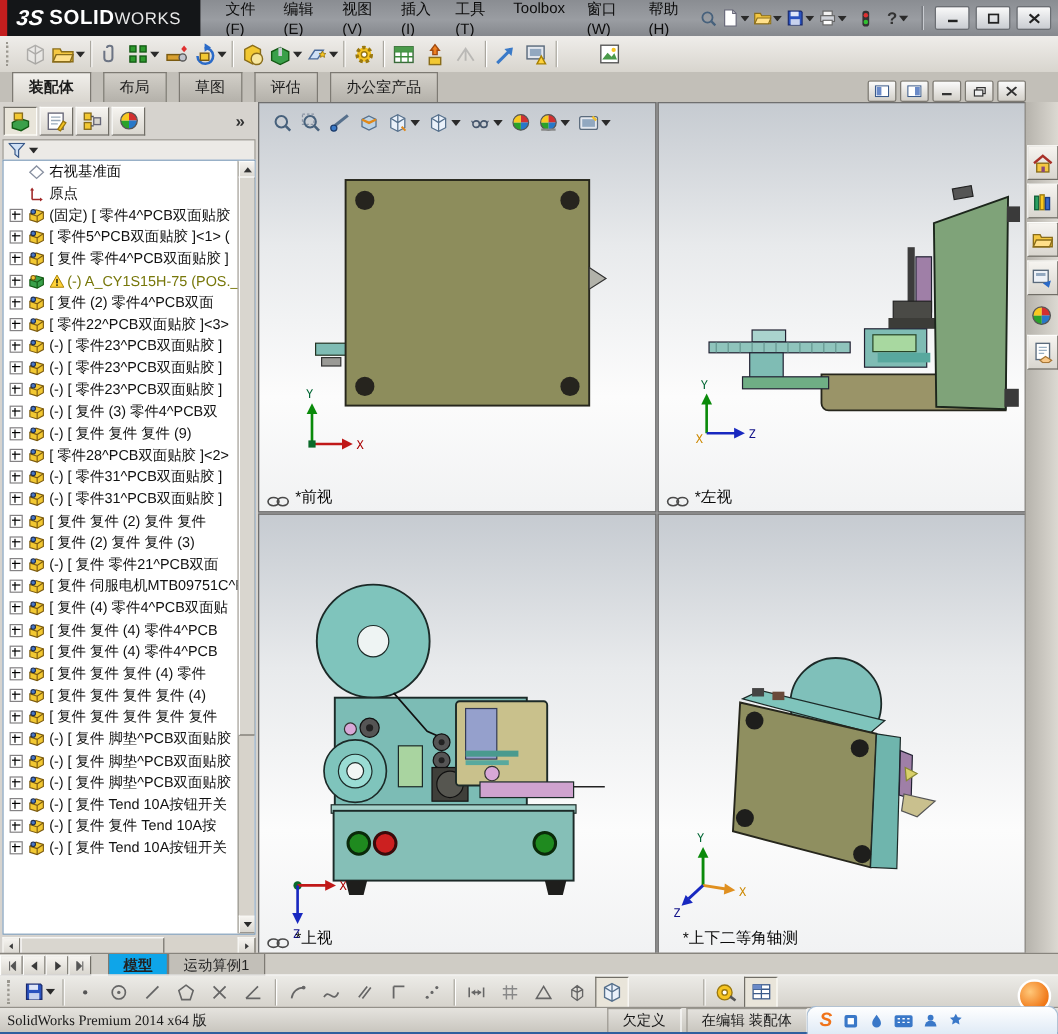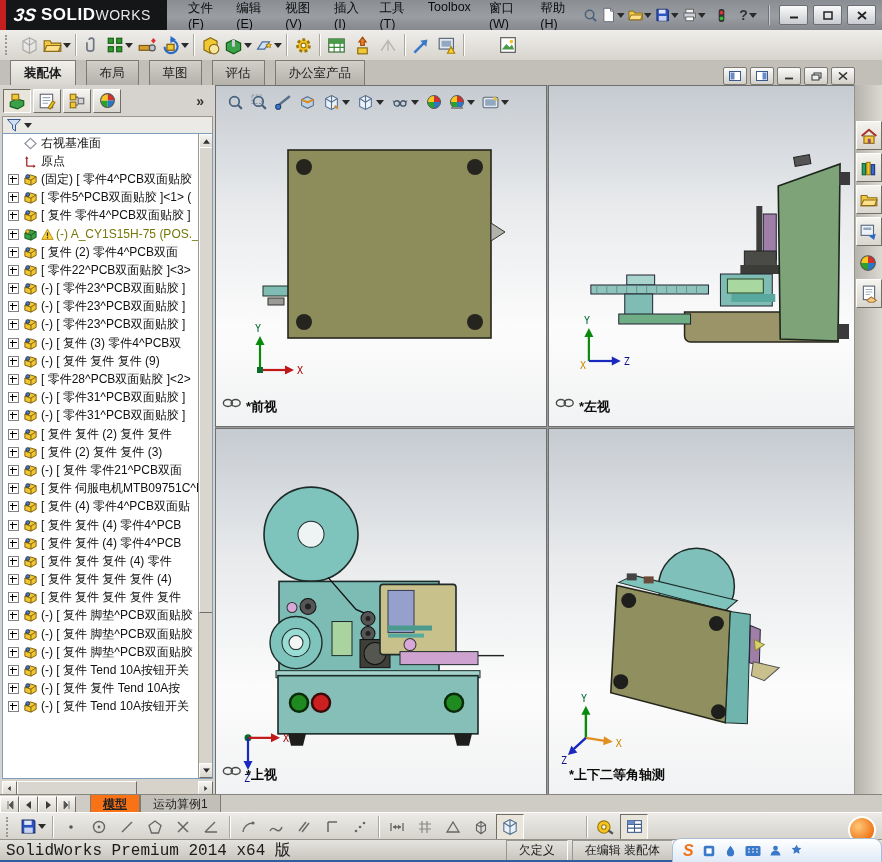--- a/index.html
+++ b/index.html
@@ -74,46 +74,46 @@
   .hthumb{width:118px;height:13px;border:1px solid;border-color:#fff #716e67 #716e67 #fff;background:#d9d6cf}
   .hsb .rb{margin-left:auto}
   
   .vparea{position:absolute;top:85px;left:215px;right:27px;bottom:67px;background:#9c9c9c}
   .vp{position:absolute;border:1px solid #6f6f6f;overflow:hidden;
       background:linear-gradient(180deg,#c6cbd1 0%,#e8eaec 35%,#fcfcfc 72%,#f1f2f3 100%)}
   .vp1{left:0;top:0;width:330px;height:340px}
   .vp2{left:333px;top:0;right:0;height:340px}
   .vp3{left:0;top:343px;width:330px;bottom:0}
   .vp4{left:333px;top:343px;right:0;bottom:0}
-  .vplabel{position:absolute;left:6px;bottom:10px;display:flex;align-items:flex-start;gap:4px;
-    font-size:13px;font-weight:bold;color:#0a0a0a;z-index:4}
+  .vplabel{position:absolute;left:6px;bottom:3px;display:flex;align-items:flex-end;gap:4px;
+    font-size:13px;font-weight:normal;color:#0a0a0a;z-index:4}
   .vp4 .vplabel{left:20px}
   .vpsvg{position:absolute;inset:0;width:100%;height:100%}
   .hud{position:absolute;left:12px;top:5px;height:24px;display:flex;align-items:center;gap:7px;z-index:6}
   .hudb{display:flex;align-items:center;gap:1px}
   .axis{font-size:10px;font-family:"DejaVu Sans Mono",monospace}
   
   .taskpane{position:absolute;top:85px;right:0;width:27px;bottom:67px;
     background:linear-gradient(90deg,#b6b3ac,#dcd9d2);border-left:1px solid #94918a}
   .tpb{width:24px;height:27px;margin:3px 0 0 1px;display:flex;align-items:center;justify-content:center}
   .tpb:first-child{margin-top:36px}
   
   .bottomtabs{position:absolute;left:0;right:0;bottom:49px;height:18px;background:#cfccc5;
     border-top:1px solid #87847d;display:flex;align-items:stretch}
   .navb{width:17px;display:flex;align-items:center;justify-content:center;margin-top:1px}
   .btab{padding:1px 12px 0;font-size:12px;display:flex;align-items:center;
     border:1px solid #7d7a73;border-top:none;background:#c2bfb8;color:#222}
-  .btab.active{background:#f97316;font-weight:bold;text-decoration:underline}
+  .btab.active{background:#0ea5e9;font-weight:bold;text-decoration:underline}
   .btoolbar{position:absolute;left:0;right:0;bottom:22px;height:27px;
     background:linear-gradient(#ecebe7,#d5d2cb);border-top:1px solid #fff;
     display:flex;align-items:center;padding-left:4px;gap:2px}
   .statusbar{position:absolute;left:0;right:0;bottom:2px;height:20px;
     background:linear-gradient(#e5e3de,#c9c6bf);border-top:1px solid #94918a;
     display:flex;align-items:center;padding-left:6px;font-size:12px;color:#1a1a1a}
-  .sbleft{flex:1;font-family:Liberation Mono, monospace;font-size:16px}
+  .sbleft{flex:1;font-family:Liberation Serif, serif;font-size:12px}
   .sbseg{padding:1px 12px;border:1px solid;border-color:#9a978f #fff #fff #9a978f;margin-right:4px;white-space:nowrap}
   .frame{position:absolute;left:0;right:0;bottom:0;height:2px;background:#2f5f9e}
   .ime{position:absolute;right:0;bottom:0;width:188px;height:23px;z-index:30;
     background:linear-gradient(#ffffff,#dfeaf6);border:1px solid #a9bed4;border-bottom:none;
     border-radius:9px 9px 0 0;display:flex;align-items:center;gap:8px;padding:0 10px}
   .ime .slogo{font-size:16px;font-weight:bold;font-style:italic;color:#f0731a}
   .flame{position:absolute;right:6px;bottom:18px;width:24px;height:24px;border-radius:50%;z-index:29;
     background:radial-gradient(circle at 35% 35%,#ffc87a,#f07818 70%);border:2px solid #fff}
 </style>
 </head>

